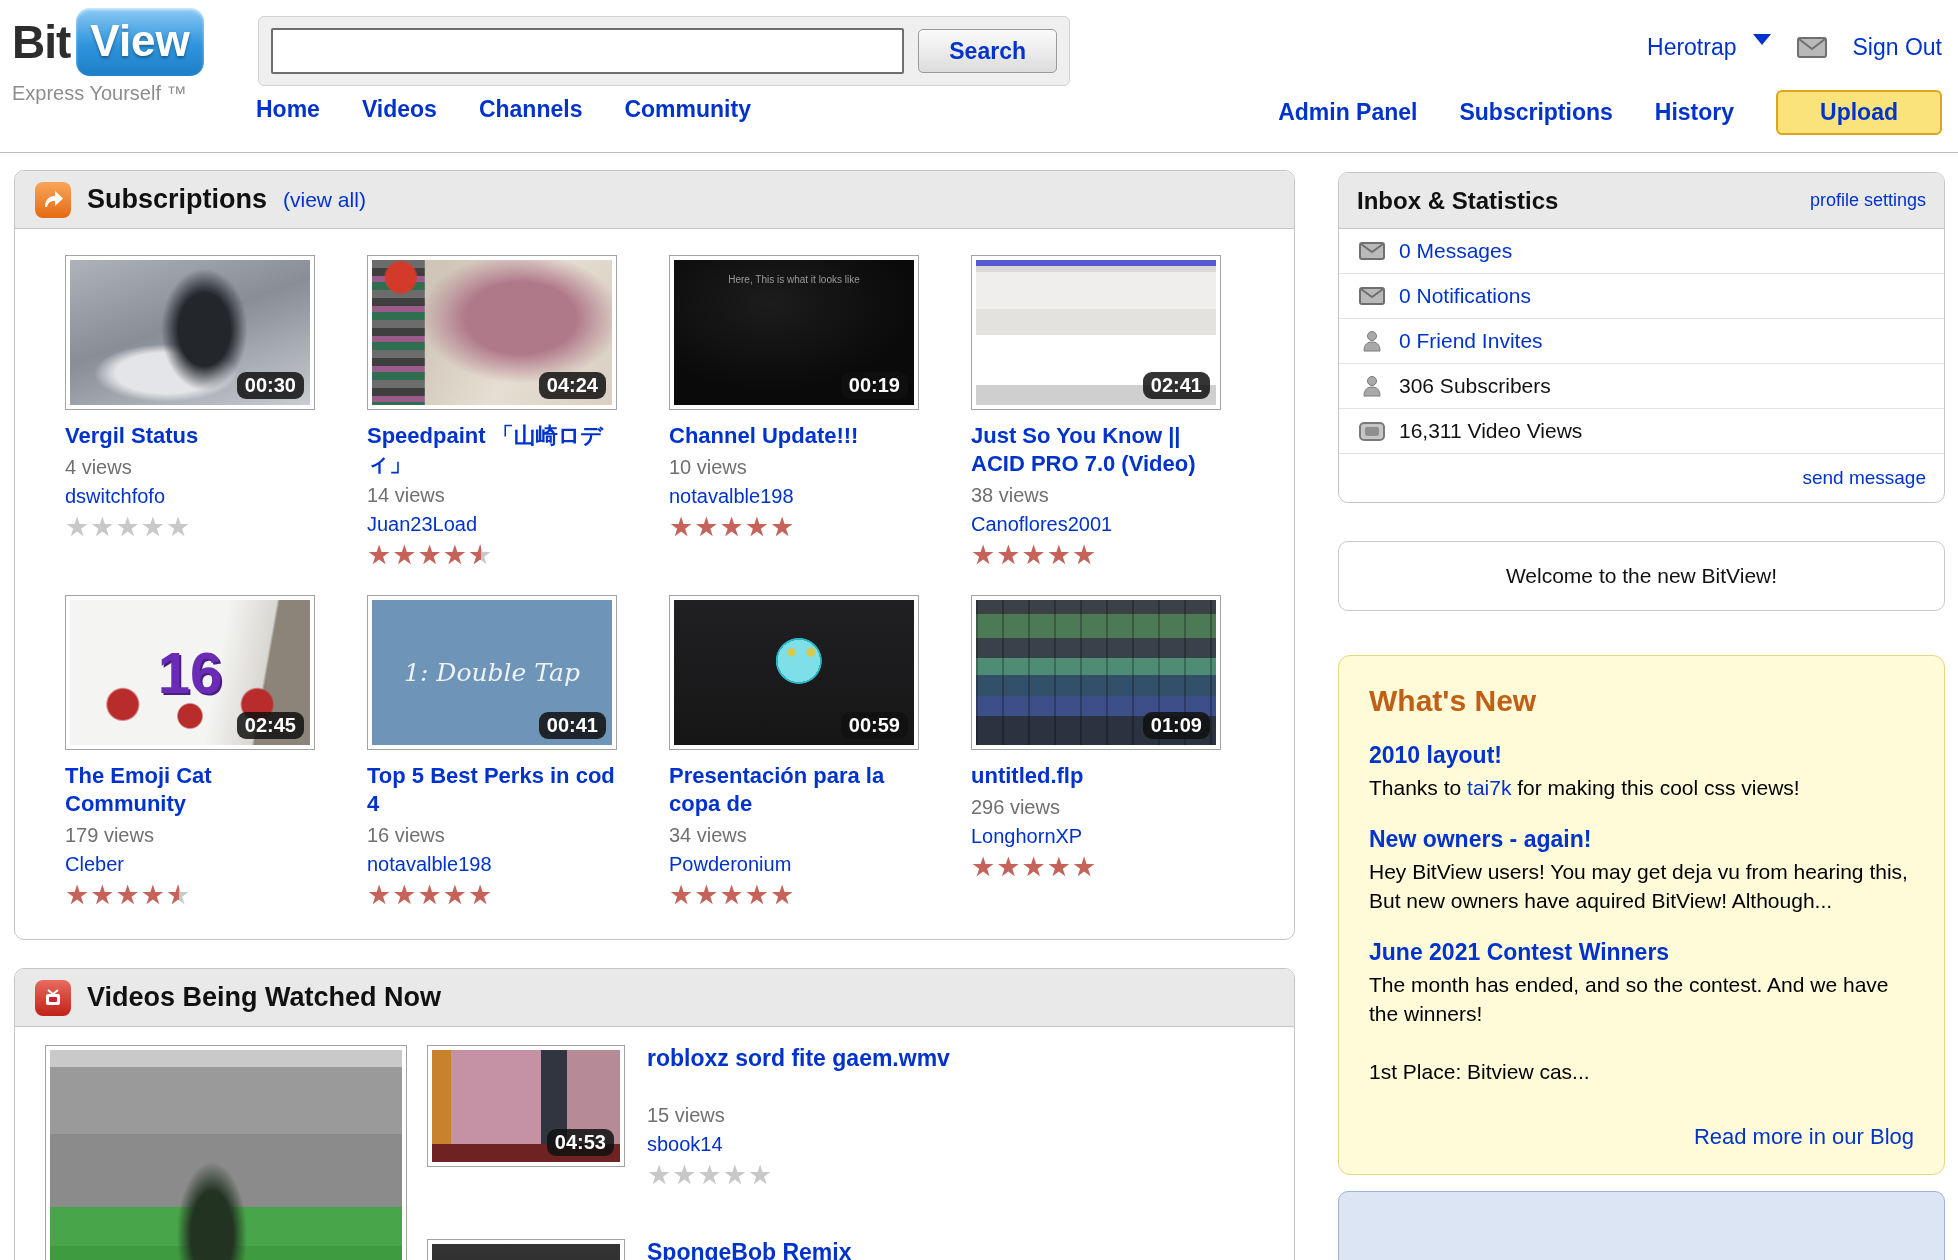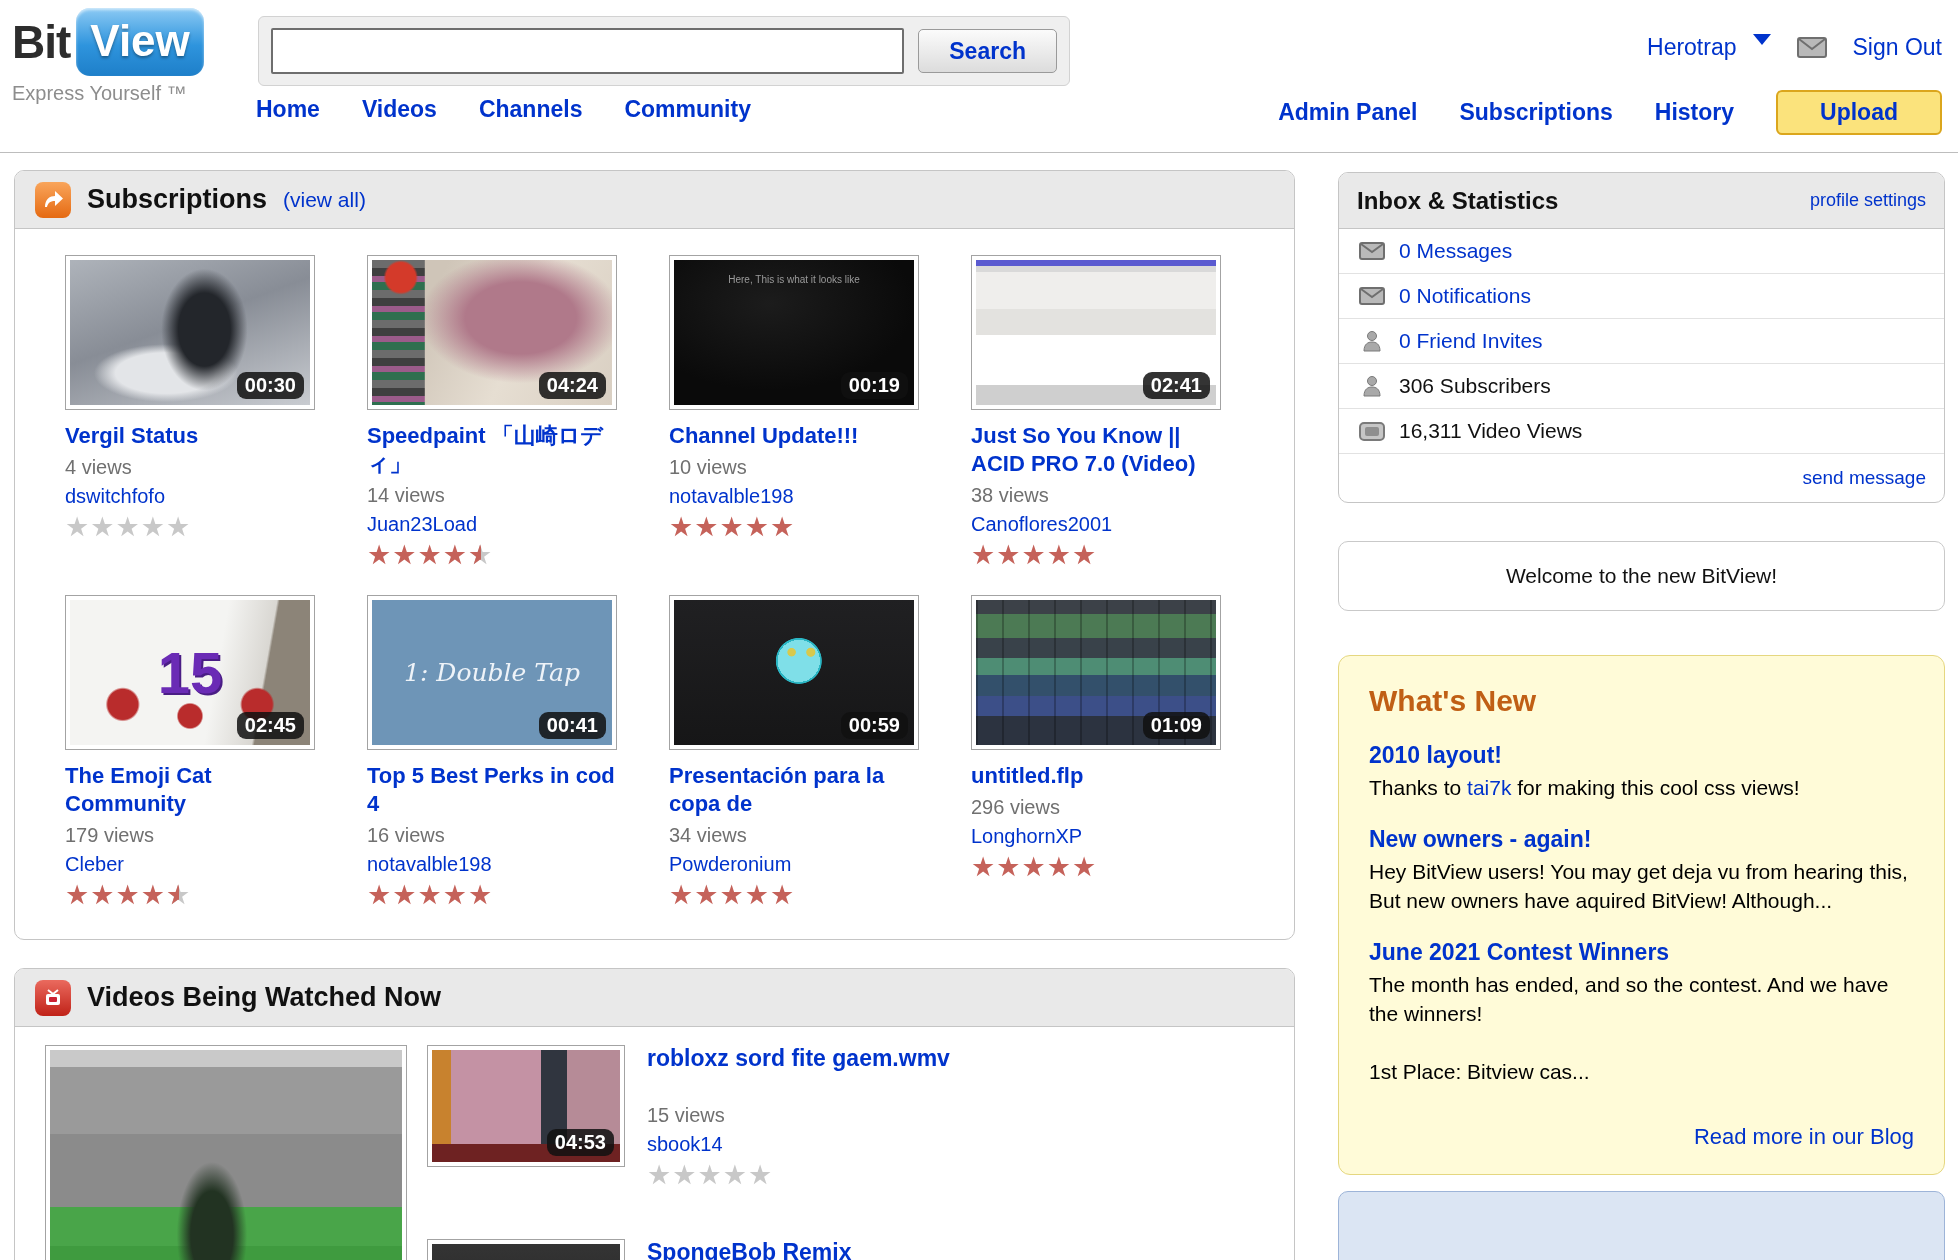--- a/index.html
+++ b/index.html
@@ -222,21 +222,21 @@
               <span class="st full">★</span>
               <span class="st full">★</span>
               <span class="st full">★</span>
               <span class="st full">★</span>
               <span class="st full">★</span>
             </span>
         </div>
 
         <div class="vcell">
           <a class="thumb" data-thumb="cake">
-            <span class="art">15</span>
+            <span class="art">16</span>
             <span class="dur">02:45</span>
           </a>
           <a class="vtitle">The Emoji Cat Community</a>
           <div class="vviews">179 views</div>
           <a class="vuser">Cleber</a>
           <span class="stars">
               <span class="st full">★</span>
               <span class="st full">★</span>
               <span class="st full">★</span>
               <span class="st full">★</span>

